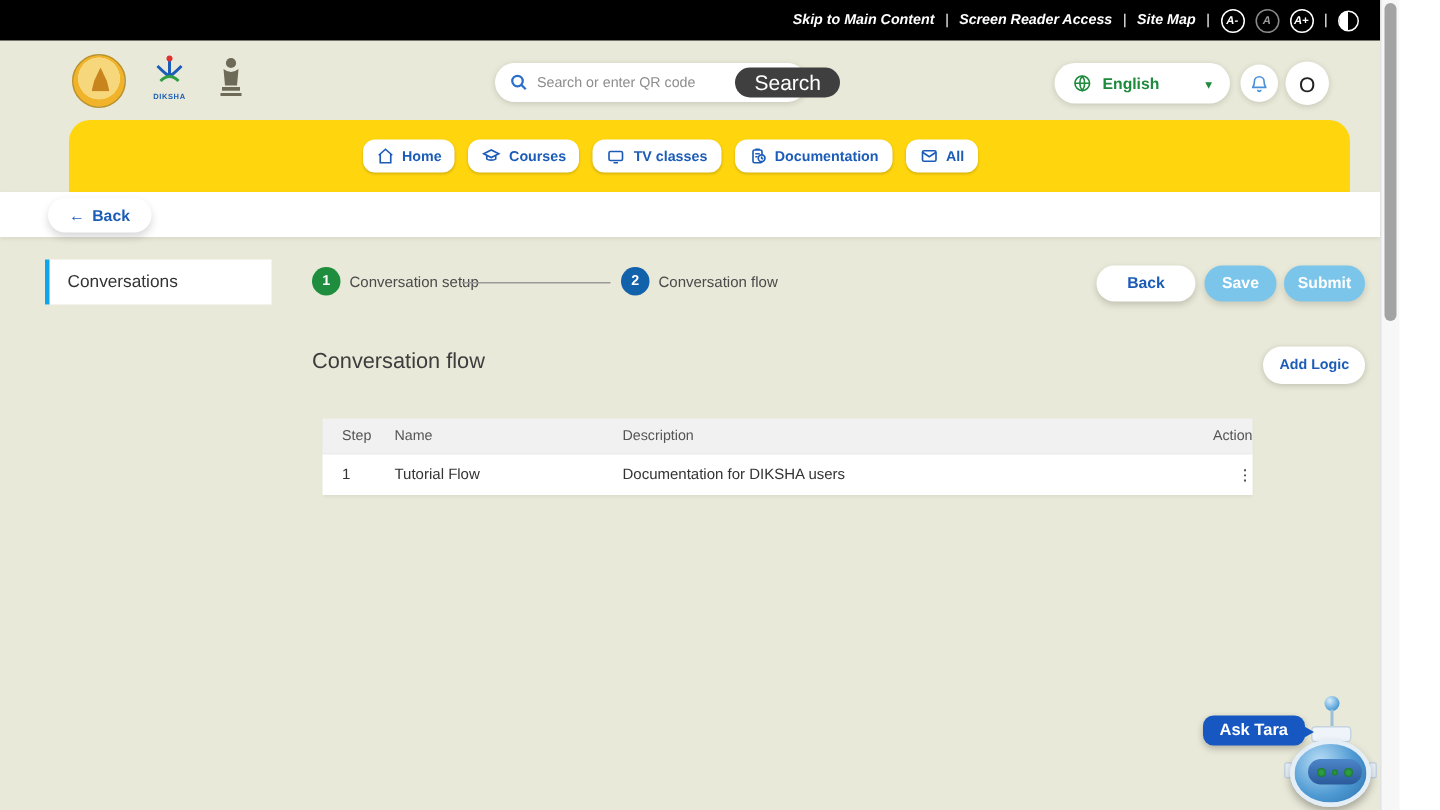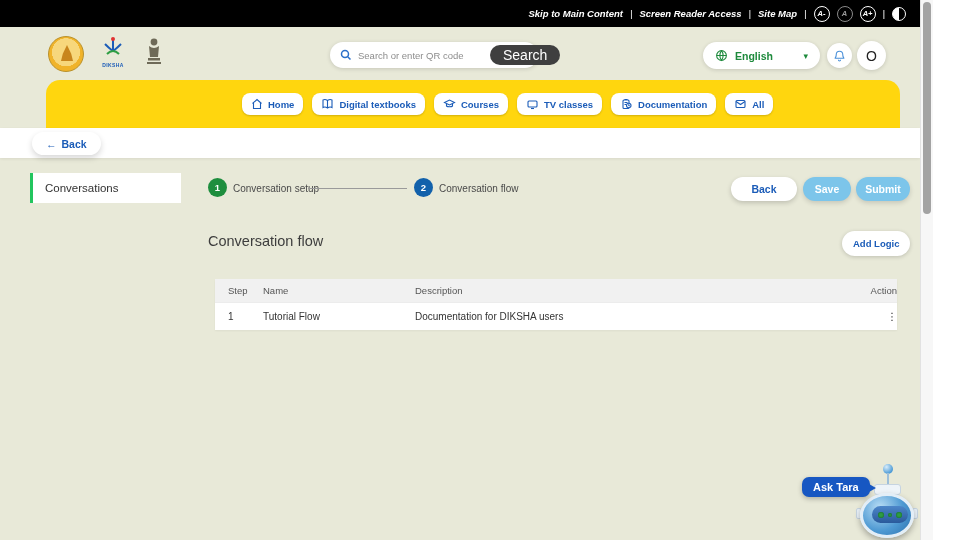--- a/index.html
+++ b/index.html
@@ -56,21 +56,21 @@
   .nav-btn svg { flex:0 0 auto; }
 
   
   .backstrip { position:absolute; left:0; top:128px; width:920px; height:30px; background:#fff; box-shadow:0 1px 3px rgba(0,0,0,.07); }
   .back-pill { position:absolute; left:32px; top:4px; height:23px; padding:0 14px; background:#fff; border-radius:12px;
                box-shadow:0 3px 6px rgba(0,0,0,.16); display:flex; align-items:center; gap:5px;
                color:#1b5cb8; font-size:10.5px; font-weight:600; cursor:pointer; }
 
   
   .side-tab { position:absolute; left:30px; top:173px; width:151px; height:30px; background:#fff;
-              border-left:3px solid #22c55e; display:flex; align-items:center; padding-left:12px;
+              border-left:3px solid #0ea5e9; display:flex; align-items:center; padding-left:12px;
               font-size:11.5px; color:#333; cursor:pointer; }
 
   
   .step-circle { position:absolute; width:19px; height:19px; border-radius:50%; color:#fff; font-size:9.5px;
                  font-weight:700; display:flex; align-items:center; justify-content:center; }
   .step1 { left:208px; top:178px; background:#1e8e3e; }
   .step2 { left:414px; top:178px; background:#1261ab; }
   .step-label { position:absolute; font-size:10px; color:#4a4a4a; }
   .step1-label { left:233px; top:183px; }
   .step2-label { left:439px; top:183px; }
@@ -87,21 +87,21 @@
   .checkbox { width:13px; height:13px; background:#fff; border:1.5px solid #9c9c9c; border-radius:2px; cursor:pointer; }
   .terms-label { font-size:10.5px; font-weight:600; color:#1d1d1d; }
 
   
   .section-title { position:absolute; left:208px; top:233px; font-size:14.5px; font-weight:500; color:#3d3d3d; }
   .add-logic { position:absolute; left:842px; top:231px; height:25px; padding:0 11px; background:#fff; border:none;
                border-radius:13px; box-shadow:0 1px 4px rgba(0,0,0,.18); color:#1b5cb8; font-size:9.5px;
                font-weight:600; cursor:pointer; font-family:"Liberation Sans", sans-serif; }
 
   
-  .flow-table { position:absolute; left:215px; top:279px; width:682px; box-shadow:0 1px 2px rgba(0,0,0,.05); }
+  .flow-table { position:absolute; left:215px; top:279px; width:620px; box-shadow:0 1px 2px rgba(0,0,0,.05); }
   .thead { display:flex; height:23px; background:#f1f1f1; align-items:center; font-size:9.5px; color:#555; }
   .trow  { display:flex; height:28px; background:#fff; align-items:center; font-size:10px; color:#333; border-top:1px solid #ececec; }
   .c-step { width:48px; padding-left:13px; }
   .c-name { width:152px; }
   .c-desc { flex:1; }
   .c-action { width:52px; text-align:right; }
   .kebab { cursor:pointer; color:#222; font-size:10px; letter-spacing:0; }
 
   
   .callout { position:absolute; left:2px; top:266px; width:210px; background:#f5c63e; border-radius:20px;
@@ -208,26 +208,20 @@
     <div class="navbar">
       <div class="nav-inner">
         <div class="nav-btn">
           <svg width="12" height="12" viewBox="0 0 24 24" fill="none" stroke="#1b5cb8" stroke-width="2.2">
               <path d="M3 11 L12 3 L21 11 M5 10 V21 H19 V10"></path>
             </svg>
           <span>Home</span>
         </div>
         <div class="nav-btn">
           <svg width="13" height="12" viewBox="0 0 24 24" fill="none" stroke="#1b5cb8" stroke-width="2.2">
-              <path d="M12 5 C9 3 5 3 3 4 V19 C5 18 9 18 12 20 C15 18 19 18 21 19 V4 C19 3 15 3 12 5 V20"></path>
-            </svg>
-          <span>Digital textbooks</span>
-        </div>
-        <div class="nav-btn">
-          <svg width="13" height="12" viewBox="0 0 24 24" fill="none" stroke="#1b5cb8" stroke-width="2.2">
               <path d="M2 9 L12 4 L22 9 L12 14 Z M6 11.5 V16 C8 18 16 18 18 16 V11.5"></path>
             </svg>
           <span>Courses</span>
         </div>
         <div class="nav-btn">
           <svg width="13" height="12" viewBox="0 0 24 24" fill="none" stroke="#1b5cb8" stroke-width="2.2">
               <rect x="3" y="6" width="18" height="12" rx="2"></rect>
               <path d="M9 21 H15"></path>
             </svg>
           <span>TV classes</span>

